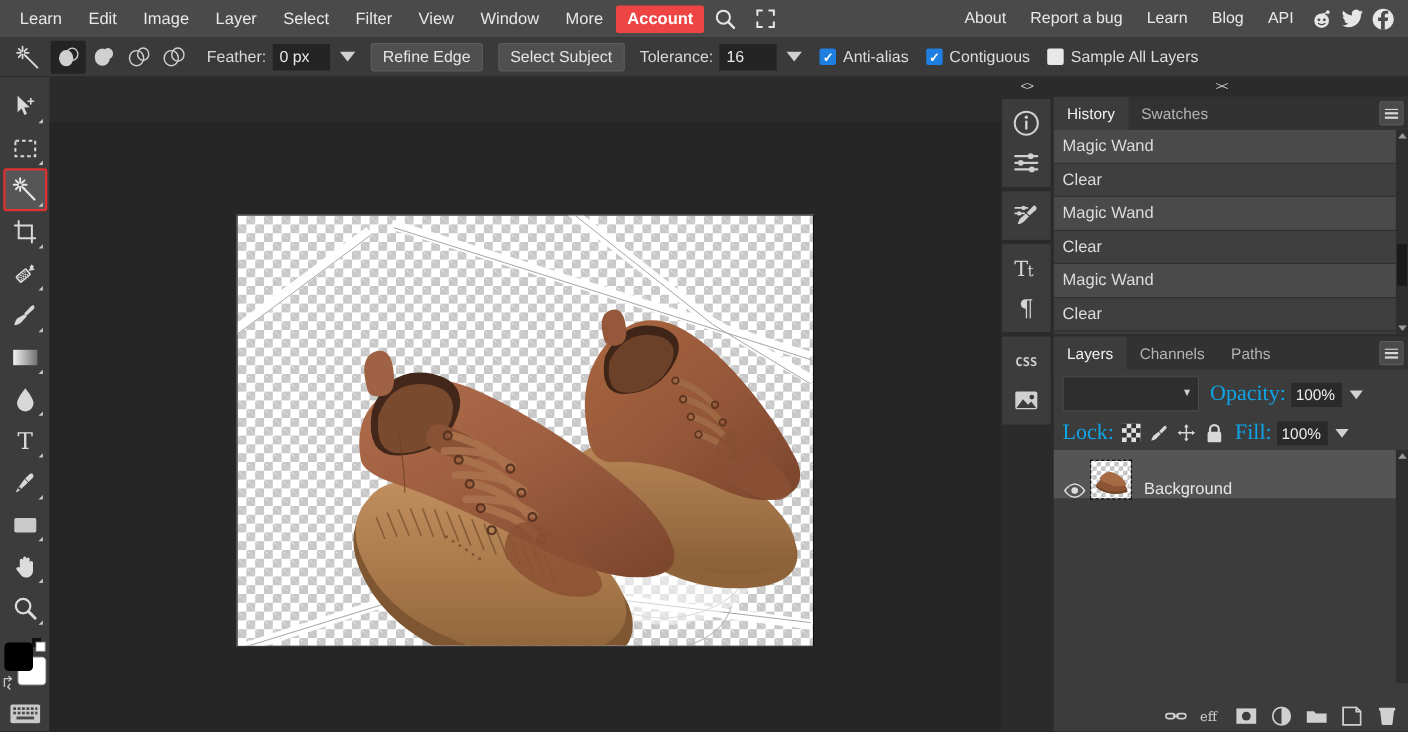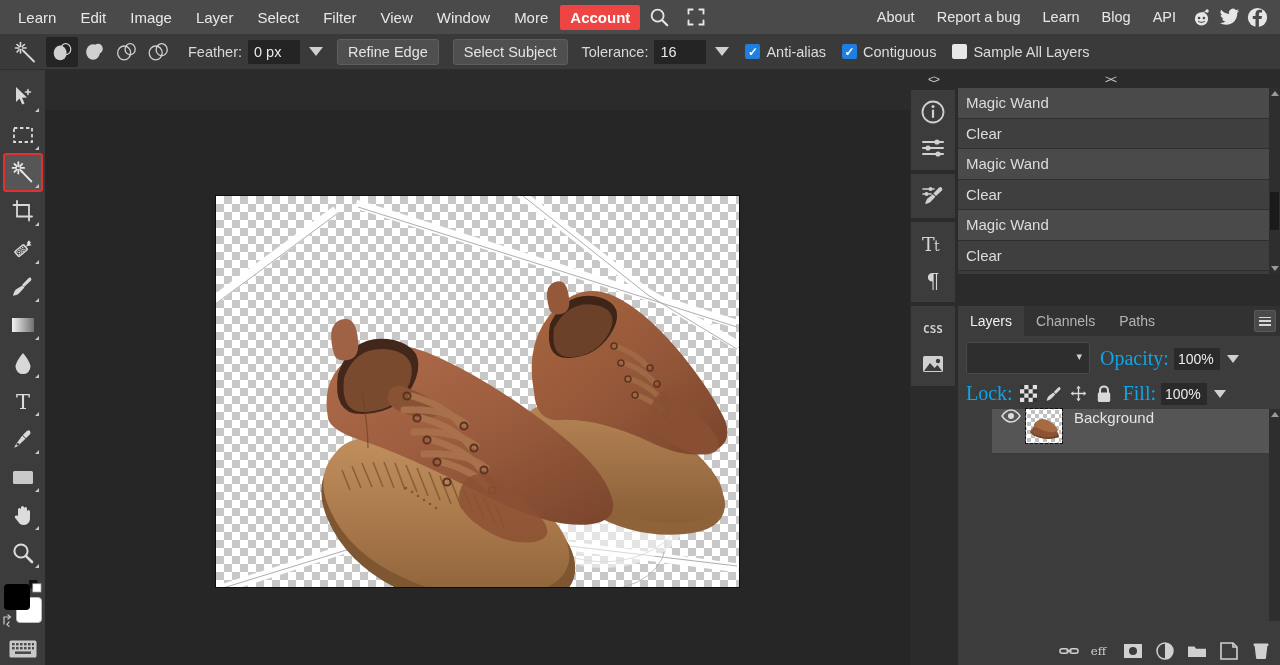--- a/index.html
+++ b/index.html
@@ -188,22 +188,22 @@
   }
   .tri-sm {
     width: 0; height: 0; border-left: 6px solid transparent; border-right: 6px solid transparent;
     border-top: 8px solid #d0d0d0; margin-left: 7px; cursor: pointer;
   }
   .row2 { display: flex; align-items: center; margin-top: 7px; }
   .lock-ico { width: 18px; height: 18px; margin-left: 7px; display: flex; align-items: center; justify-content: center; cursor: pointer; }
 
   .layer-list { background: #3c3c3c; position: relative; height: 212px; }
   .layer-row {
-    display: flex; align-items: flex-start; height: 44px; background: #555555;
-    padding-left: 6px; cursor: pointer; margin-left: 34px;
+    display: flex; align-items: flex-end; height: 44px; background: #555555;
+    padding-left: 6px; cursor: pointer;
   }
   .eye { width: 26px; display: flex; align-items: center; justify-content: center; cursor: pointer; }
   .layer-thumb {
     width: 36px; height: 34px; margin-left: 2px;
     border: 1px dashed #ffffff; outline: 1px dashed #101010;
     background-color: #fff;
     background-image:
       linear-gradient(45deg, #c0c0c0 25%, transparent 25%, transparent 75%, #c0c0c0 75%),
       linear-gradient(45deg, #c0c0c0 25%, transparent 25%, transparent 75%, #c0c0c0 75%);
     background-size: 8px 8px; background-position: 0 0, 4px 4px;
@@ -712,20 +712,31 @@
           <svg width="24" height="22" viewBox="0 0 24 22">
               <rect x="2" y="3" width="20" height="16" rx="1.5" fill="#d0d0d0"></rect>
               <circle cx="17" cy="8" r="2.2" fill="#3c3c3c"></circle>
               <path d="M3 18 L9 10 L13.5 15 L16.5 12 L21 18 Z" fill="#3c3c3c"></path>
             </svg>
         </div>
       </div>
     </div>
 
     <div class="panel" style="top:18px;">
+      <div class="panel-tabs">
+        <div class="ptab active">History</div>
+        <div class="ptab">Swatches</div>
+        <div class="panel-menu">
+          <span class="hamburger">
+              <i></i>
+              <i></i>
+              <i></i>
+            </span>
+        </div>
+      </div>
       <div class="history-list">
         <div class="hist-item odd">Magic Wand</div>
         <div class="hist-item even">Clear</div>
         <div class="hist-item odd">Magic Wand</div>
         <div class="hist-item even">Clear</div>
         <div class="hist-item odd">Magic Wand</div>
         <div class="hist-item even">Clear</div>
         <div class="vscroll">
           <span class="arrow-up"></span>
           <div class="thumb" style="top:104px; height:38px;"></div>

